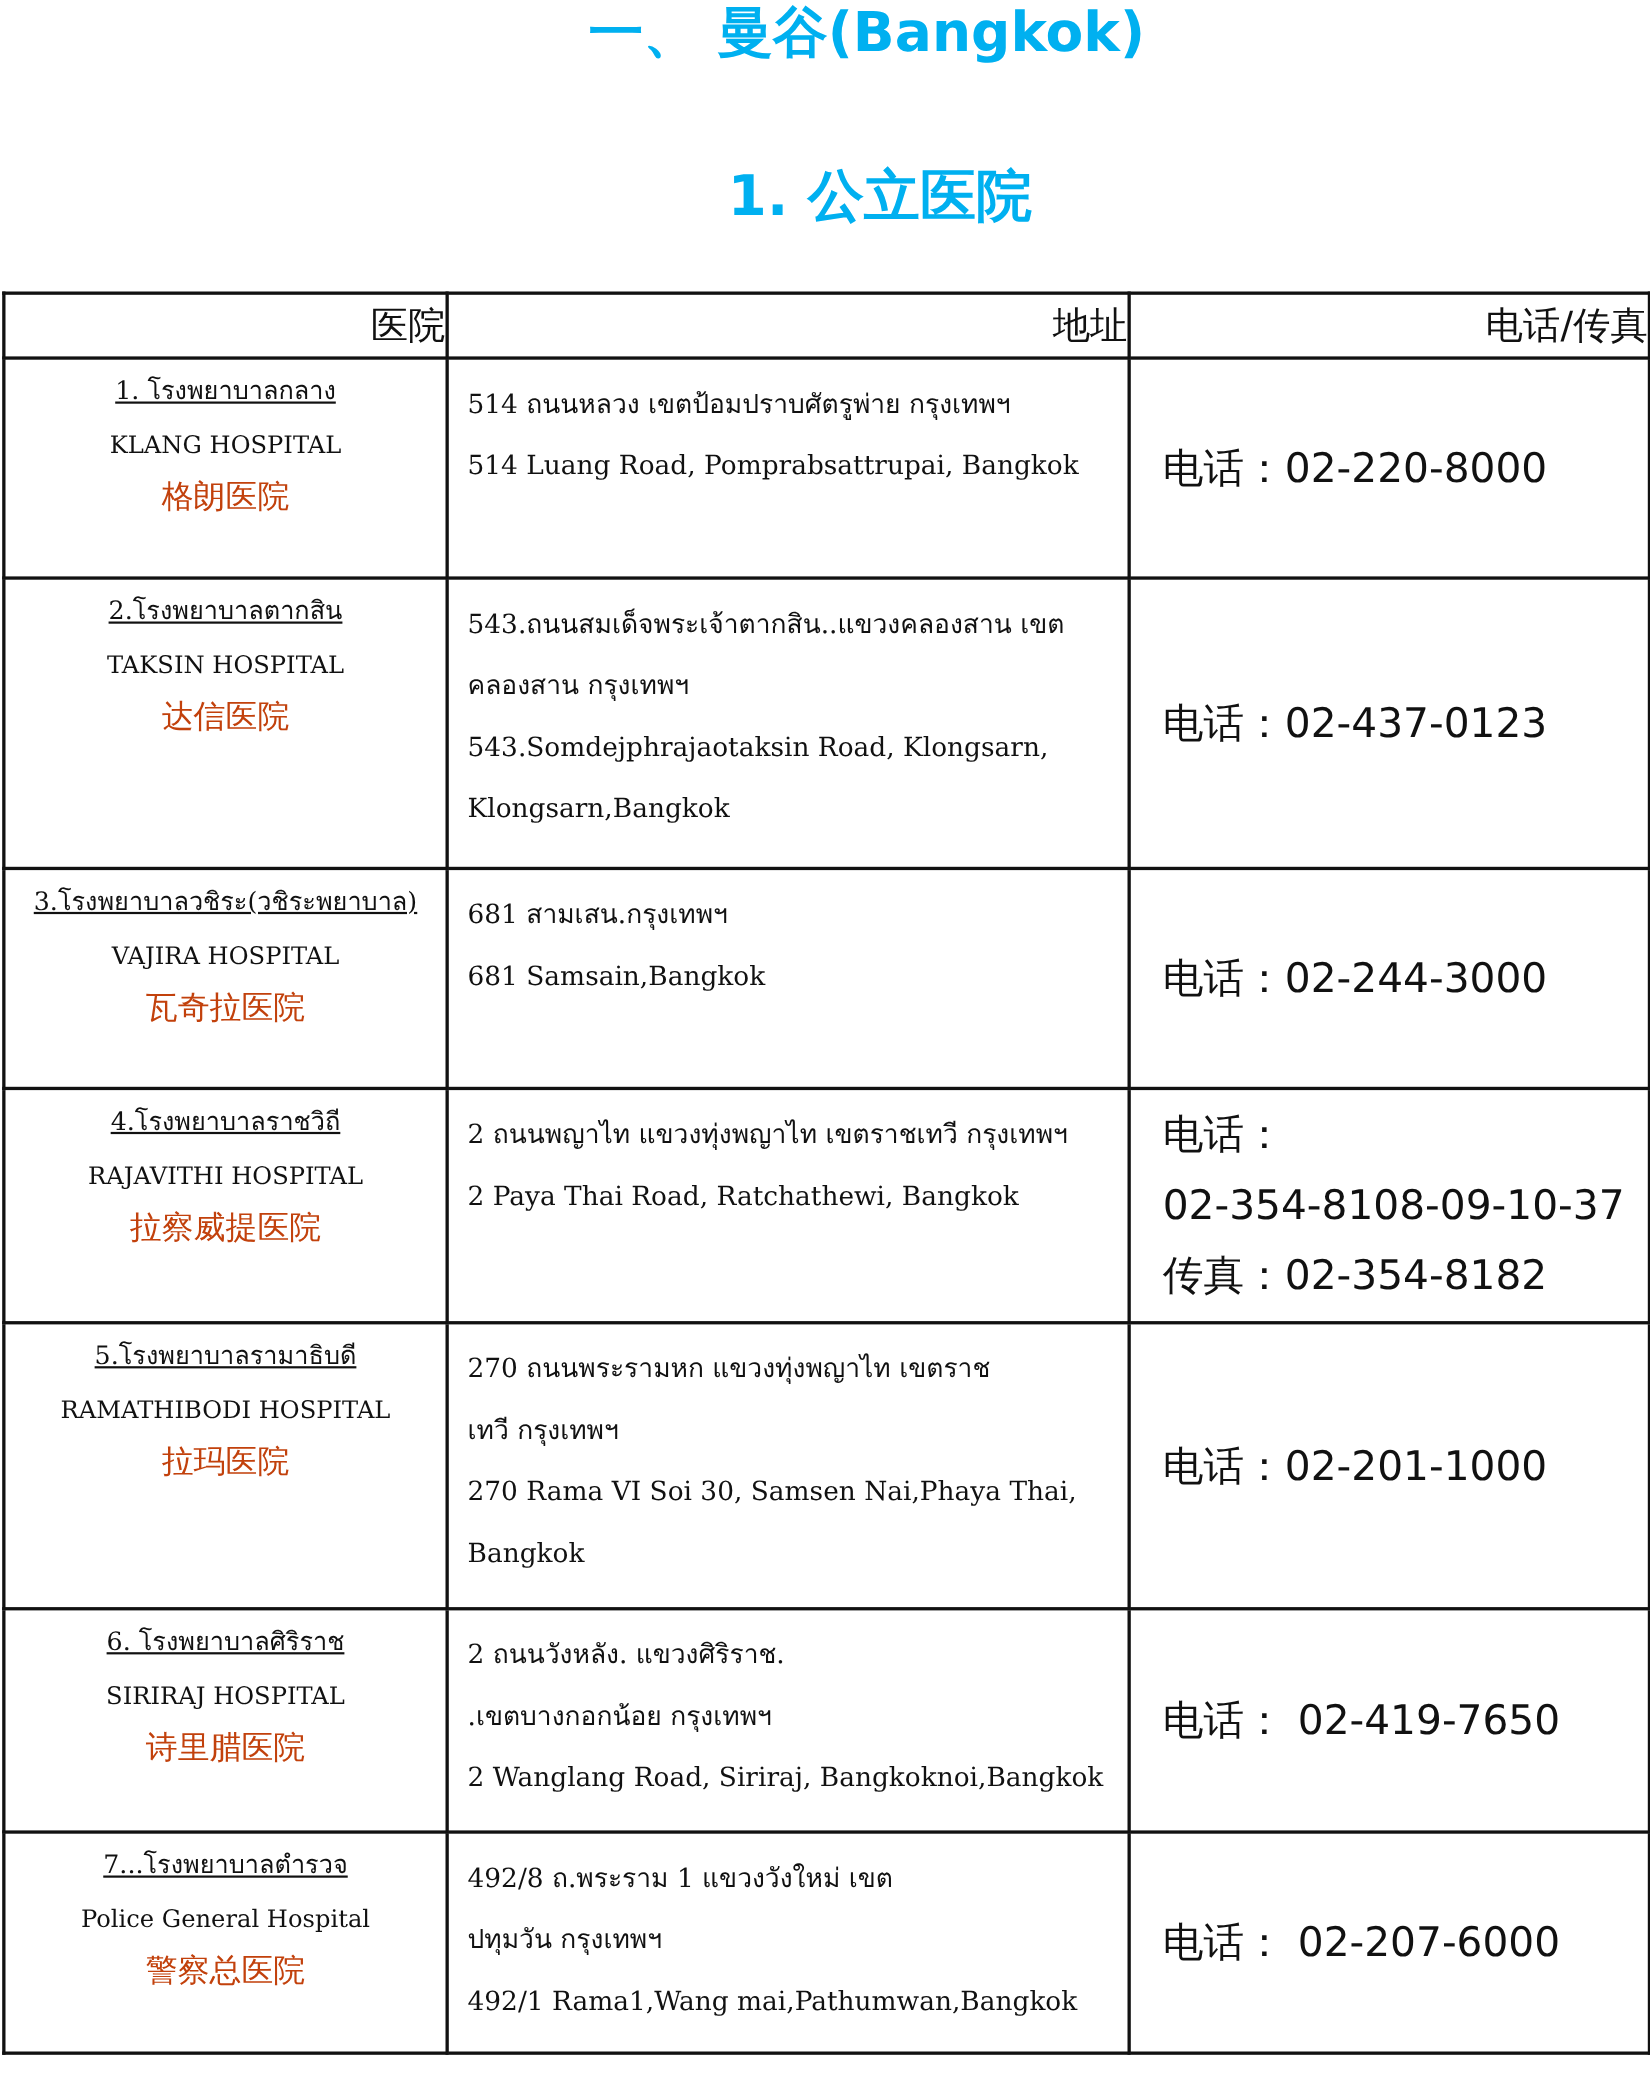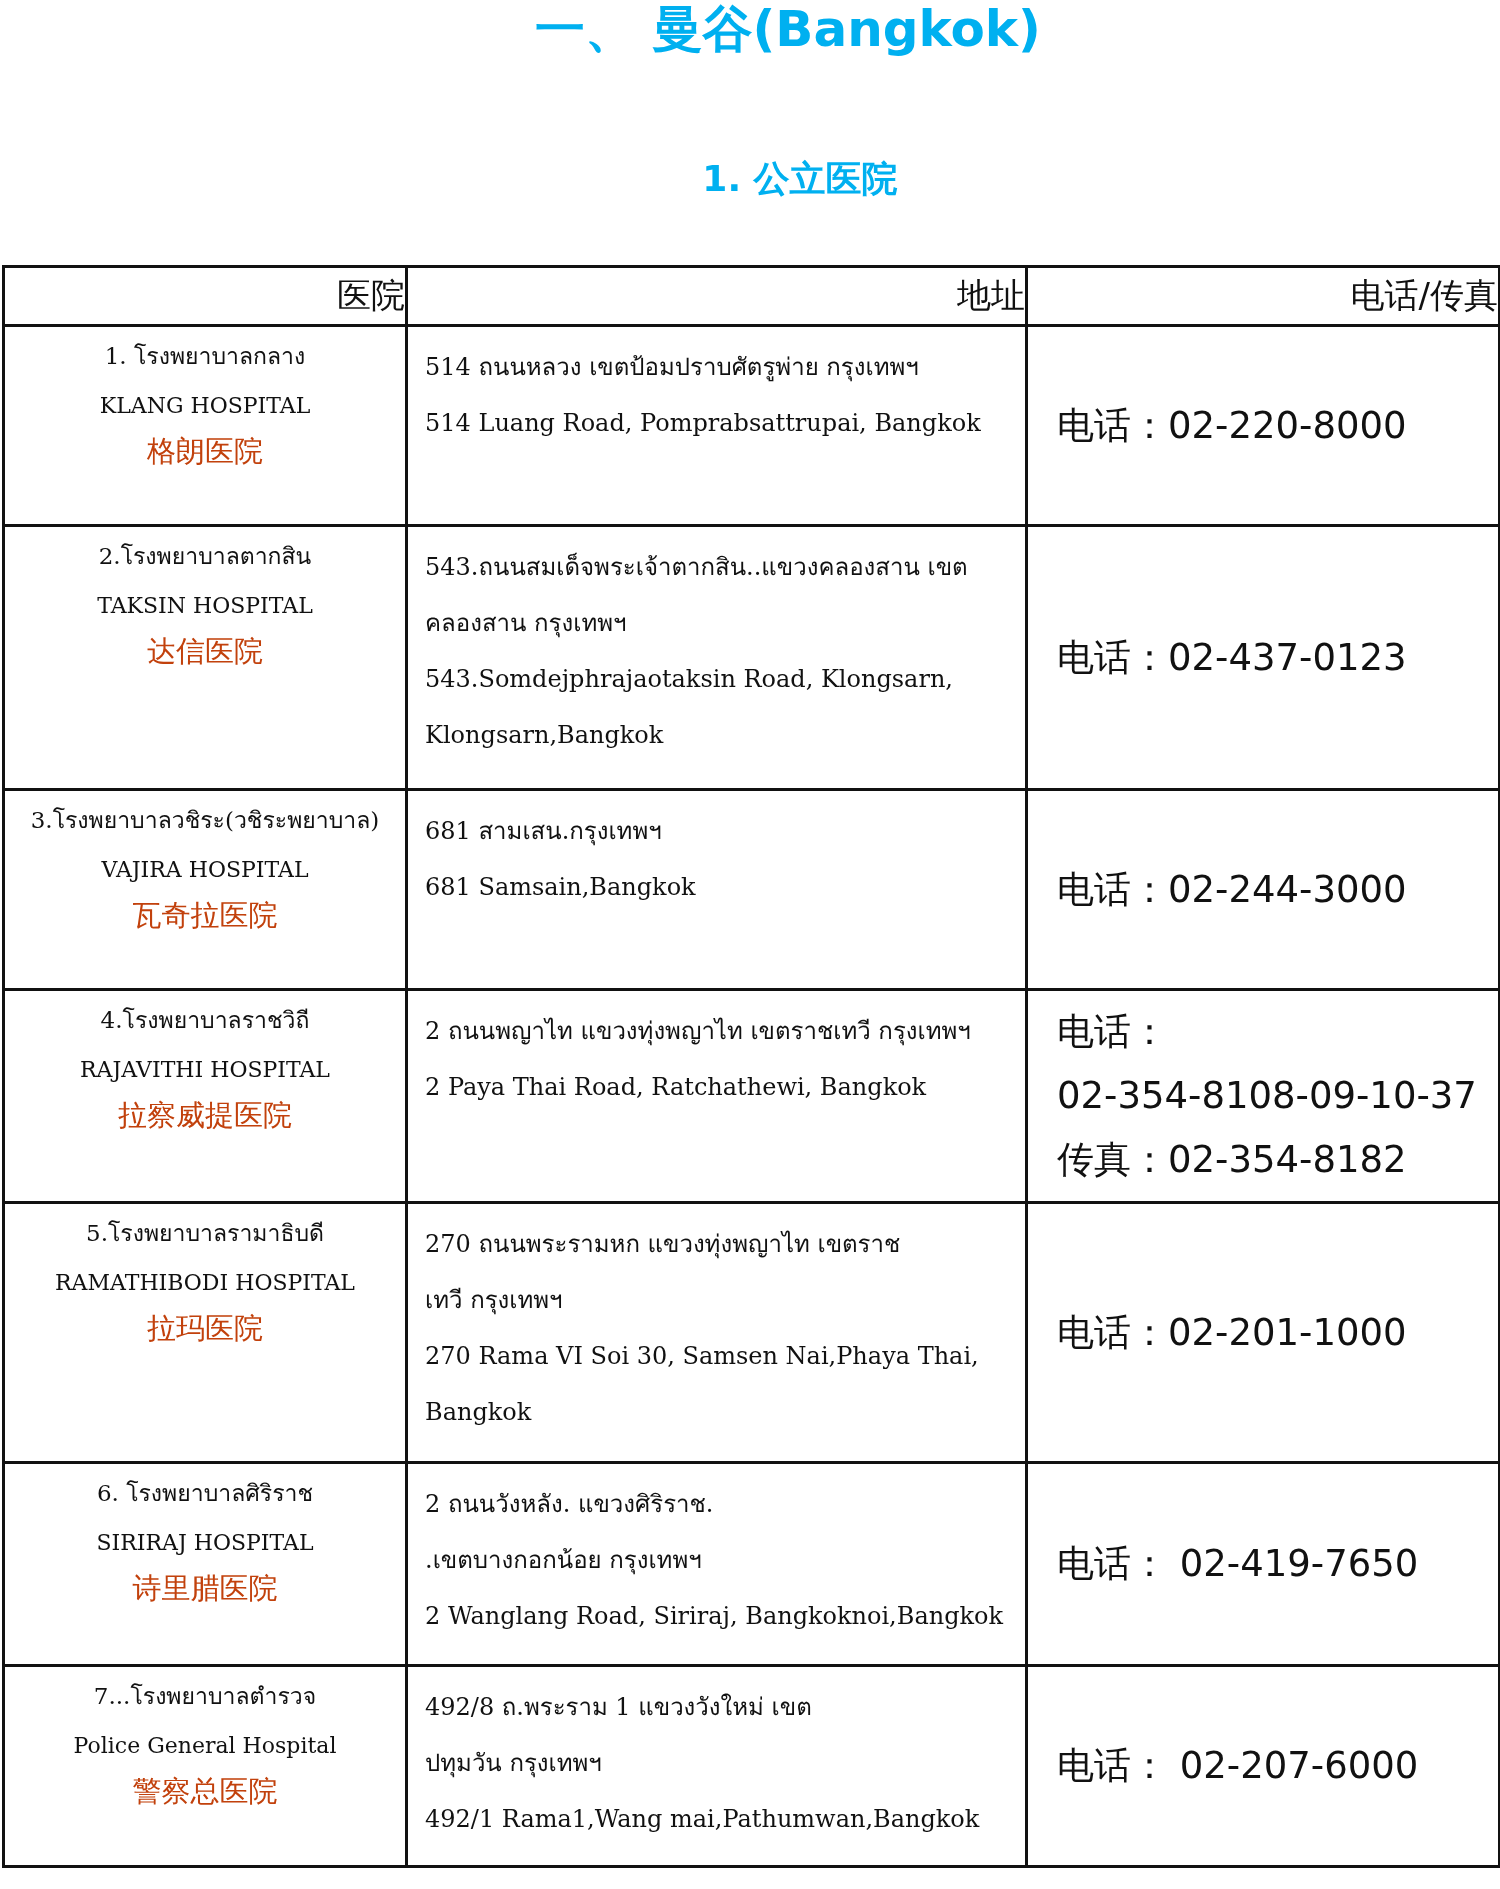--- a/index.html
+++ b/index.html
@@ -1,25 +1,25 @@
 <!DOCTYPE html>
 <html><head>
 <meta charset="utf-8">
 <style>
   html,body{margin:0;padding:0;background:#fff;}
   body{width:1500px;height:1889px;position:relative;overflow:hidden;font-family:"DejaVu Serif",serif;color:#111;}
   .title{position:absolute;left:0;width:1500px;text-align:center;color:#00b0f0;font-family:"DejaVu Sans",sans-serif;font-weight:bold;}
   .t1{top:0;font-size:50px;line-height:58px;padding-left:76px;box-sizing:border-box;}
-  .t2{top:150px;font-size:36px;line-height:58px;padding-left:100px;box-sizing:border-box;}
+  .t2{top:150px;font-size:51px;line-height:58px;padding-left:100px;box-sizing:border-box;}
   table{position:absolute;left:2px;top:265px;width:1496px;border-collapse:collapse;table-layout:fixed;}
   td,th{border:3px solid #111;vertical-align:top;padding:0;}
   th{height:56px;font-family:"DejaVu Sans",sans-serif;font-weight:normal;font-size:34px;text-align:right;vertical-align:middle;}
   .c1{width:403px;} .c2{width:620px;} .c3{width:473px;}
   .name{text-align:center;padding-top:14px;}
-  .thai{font-size:23px;line-height:30px;}
+  .thai{font-size:23px;line-height:30px;text-decoration:underline;}
   .en{font-size:22px;line-height:30px;margin-top:20px;}
   .zh{font-size:29px;line-height:44px;margin-top:8px;color:#c2410c;}
   .addr{padding:12px 0 0 17px;font-size:24px;}
   .addr div{line-height:56px;}
   .phone{vertical-align:middle;padding-left:29px;font-family:"DejaVu Sans",sans-serif;font-size:37px;}
   .phone div{line-height:64px;}
 </style>
 </head>
 <body>
 

